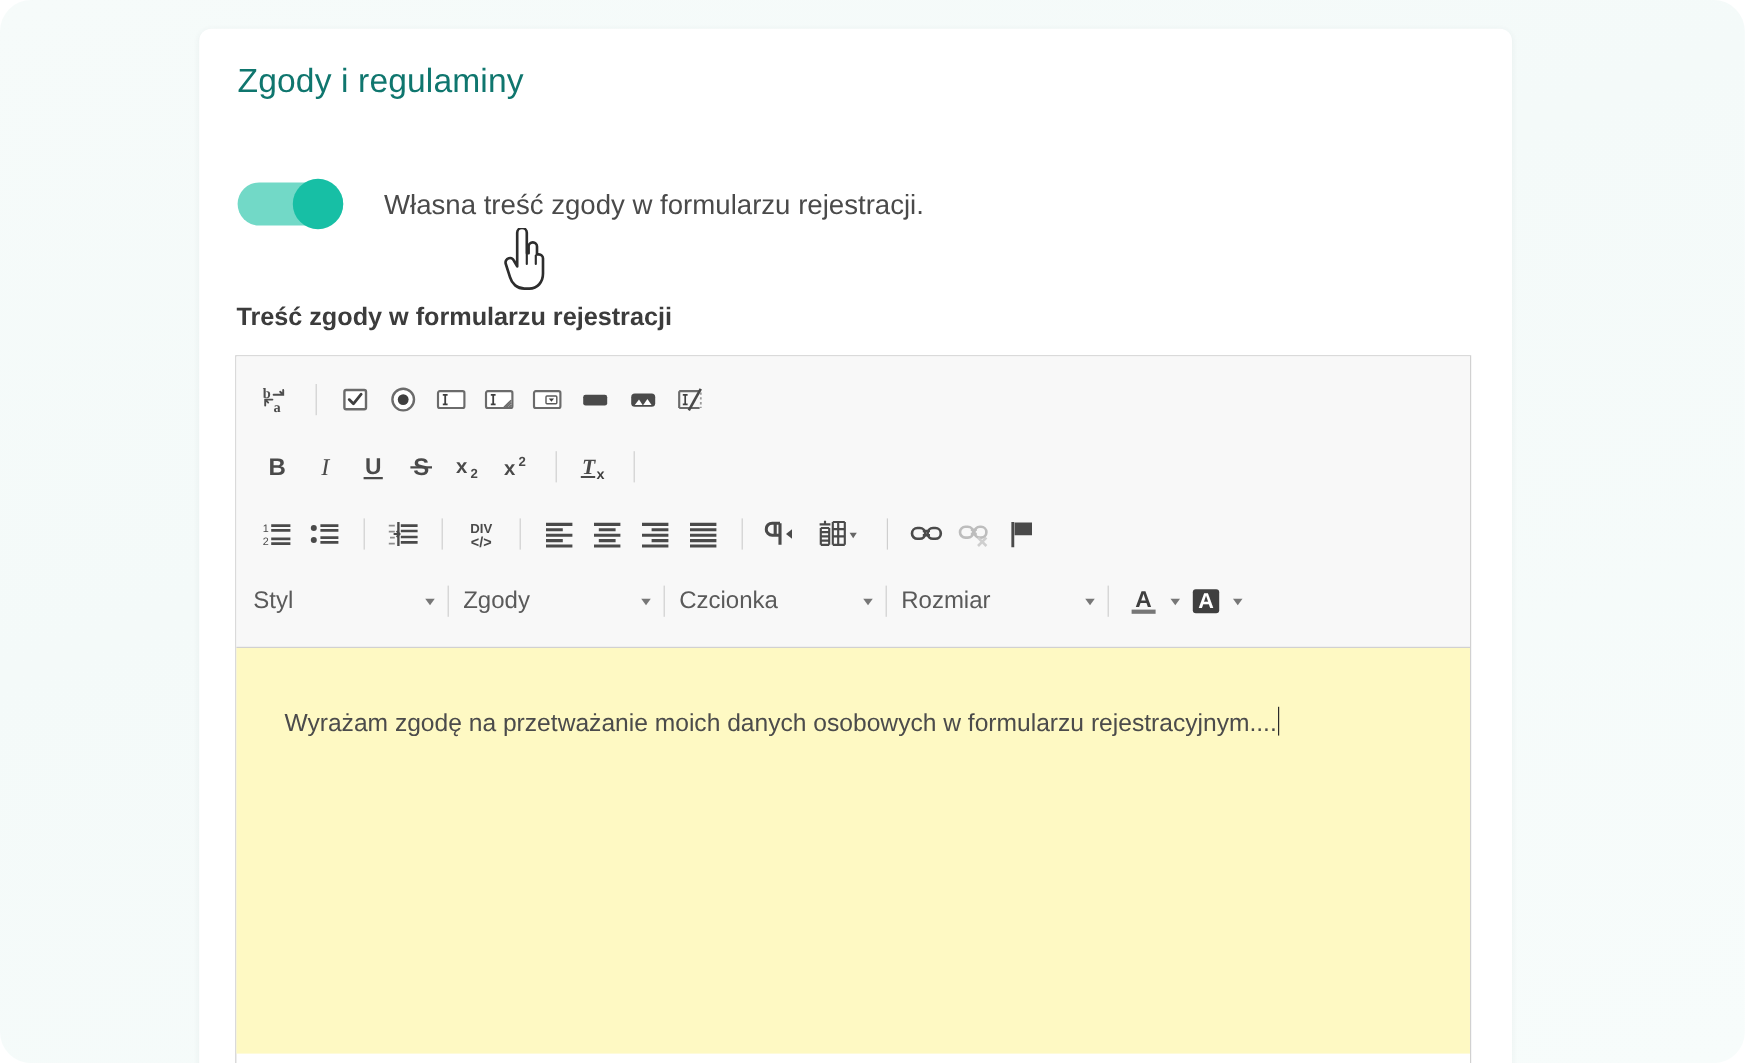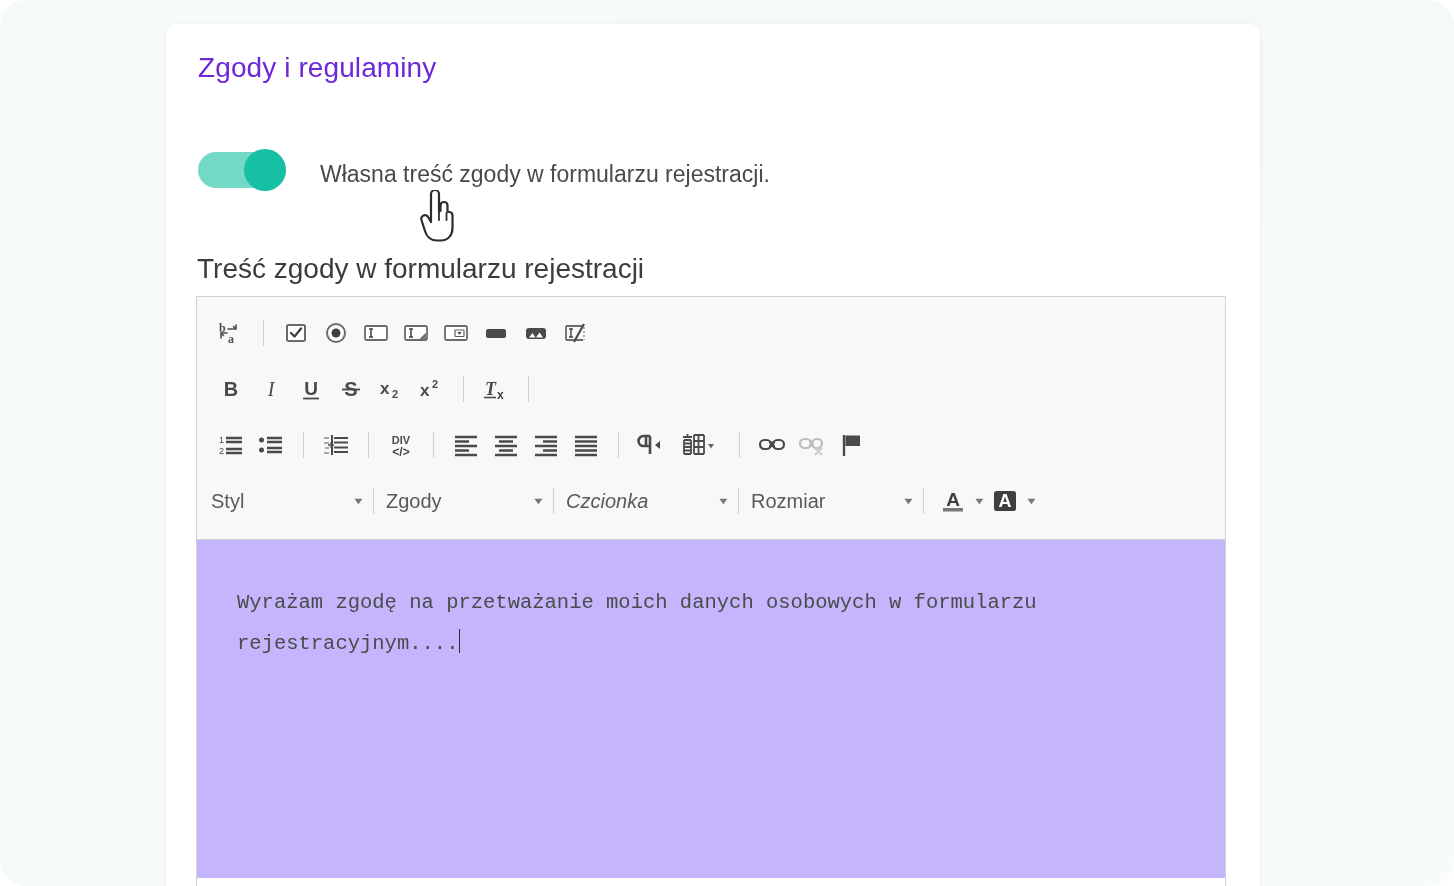--- a/index.html
+++ b/index.html
@@ -34,33 +34,33 @@
     border-radius: 10px 10px 0 0;
     box-shadow: 0 1px 5px rgba(60,70,80,0.07);
   }
 
   #page-title {
     position: absolute;
     left: 32px;
     top: 28px;
     font-size: 28px;
     font-weight: 400;
-    color: #6d28d9;
+    color: #0f766e;
     letter-spacing: .1px;
     white-space: nowrap;
     text-align: center;
   }
 
   
   #toggle-row {
     position: absolute;
     left: 32px;
     top: 128px;
     display: flex;
-    align-items: flex-end;
+    align-items: center;
   }
   #toggle-switch {
     position: relative;
     width: 88px;
     height: 36px;
     border-radius: 18px;
     background: #72d9c7;
     cursor: pointer;
     flex: none;
   }
@@ -89,22 +89,22 @@
     width: 40px;
     height: 52px;
     pointer-events: none;
   }
 
   
   #field-label {
     position: absolute;
     left: 31px;
     top: 229px;
-    font-size: 28px;
-    font-weight: 400;
+    font-size: 21px;
+    font-weight: 700;
     color: #3c3c3c;
     white-space: nowrap;
   }
 
   
   #editor {
     position: absolute;
     left: 30px;
     top: 272px;
     width: 1030px;
@@ -155,44 +155,43 @@
   }
   .tb-combo .cmb-arrow {
     margin-left: auto;
     font-size: 9px;
     color: #777;
     transform: scaleX(1.5);
     padding-left: 8px;
   }
   #cmb-styl   { width: 150px; gap: 48px; }
   #cmb-format { width: 155px; }
-  #cmb-font   { width: 160px; font-style: italic; }
+  #cmb-font   { width: 160px; }
   #cmb-size   { width: 160px; align-items: center; }
 
   .color-btn {
     display: flex;
     align-items: center;
     cursor: pointer;
     height: 40px;
     flex: none;
     padding: 0 4px;
   }
   .color-btn .cb-arrow {
     font-size: 9px;
     color: #777;
     transform: scaleX(1.5);
     margin-left: 7px;
   }
 
   
   #editor-body {
     padding: 42px 40px;
-    background: #c4b5fd;
+    background: #fef9c3;
     height: 338px;
-    font-family: Liberation Mono, monospace;
   }
   #editor-text {
     font-size: 20.5px;
     line-height: 41px;
     color: #4b4b4b;
     max-width: 840px;
     position: relative;
   }
   #caret {
     display: inline-block;

